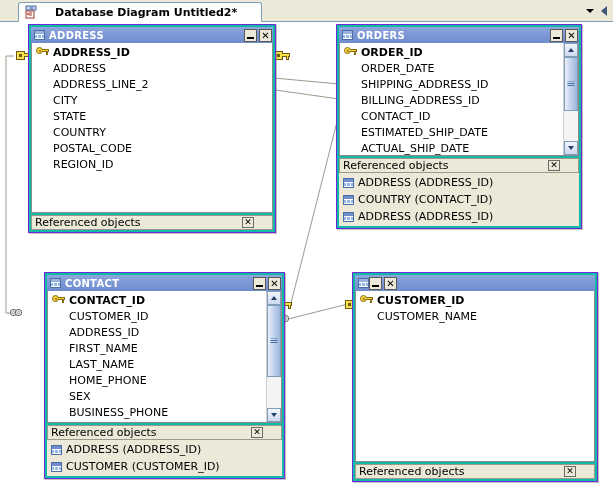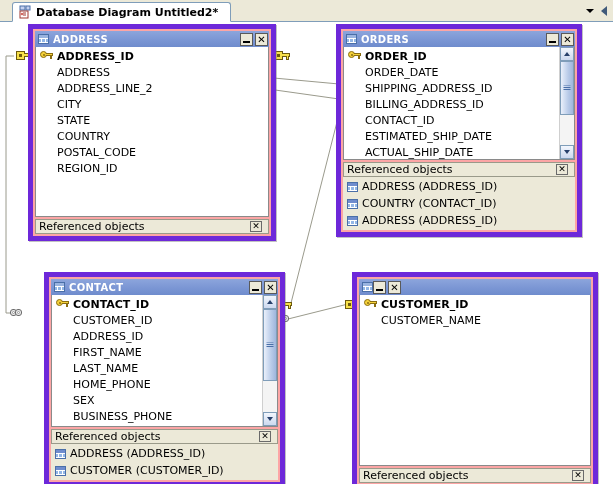--- a/index.html
+++ b/index.html
@@ -24,31 +24,32 @@
   #tabbar {
     position: absolute;
     left: 0; top: 0;
     width: 613px; height: 22px;
     background: #ece9d8;
     border-bottom: 1px solid #7f9db9;
     box-sizing: border-box;
   }
   #tab {
     position: absolute;
-    left: 12px; top: 2px;
+    left: 18px; top: 2px;
     height: 20px;
     background: #ffffff;
     border: 1px solid #7f9db9;
     border-bottom: 1px solid #ffffff;
     border-radius: 3px 3px 0 0;
     display: flex;
     align-items: center;
-    padding: 0 12px 0 5px;
+    padding: 0 24px 0 5px;
     box-sizing: border-box;
     z-index: 3;
+    gap: 13px;
   }
   #tab .tab-label {
     font-weight: bold;
     font-size: 11px;
     color: #000000;
     margin-left: 4px;
     white-space: nowrap;
   }
   .diagram-tab-icon {
     width: 14px; height: 14px;
@@ -85,22 +86,22 @@
     left: 0; top: 22px;
     width: 613px; height: 462px;
     background: #ffffff;
     overflow: hidden;
   }
   #links { position: absolute; left:0; top:0; width: 613px; height: 462px; }
 
   
   .node {
     position: absolute;
-    background: #fca5a5;
-    border: 5px solid #6d28d9;
+    background: #14b8a6;
+    border: 1px solid #6d28d9;
     box-sizing: border-box;
     box-shadow: 1px 1px 0 rgba(120,120,120,.45);
     padding: 2px;
   }
   .node-title {
     height: 16px;
     background: #7b96d4;
     background: linear-gradient(to bottom, #8ca5dc 0%, #7b96d4 55%, #6f8ccd 100%);
     display: flex;
     align-items: center;
@@ -285,21 +286,21 @@
 
   
   .refbar {
     height: 15px;
     margin-top: 2px;
     background: #ece9d8;
     border: 1px solid #9a9a8a;
     box-sizing: border-box;
     display: flex;
     align-items: center;
-    padding: 0 6px 0 3px;
+    padding: 0 18px 0 3px;
     font-size: 11px;
     color: #000;
   }
   .refbar .rlabel { flex: 1 1 auto; white-space: nowrap; }
   .refclose {
     width: 12px; height: 11px;
     border: 1px solid #6a6a6a;
     background: #ece9d8;
     box-sizing: border-box;
     font-size: 9px;

